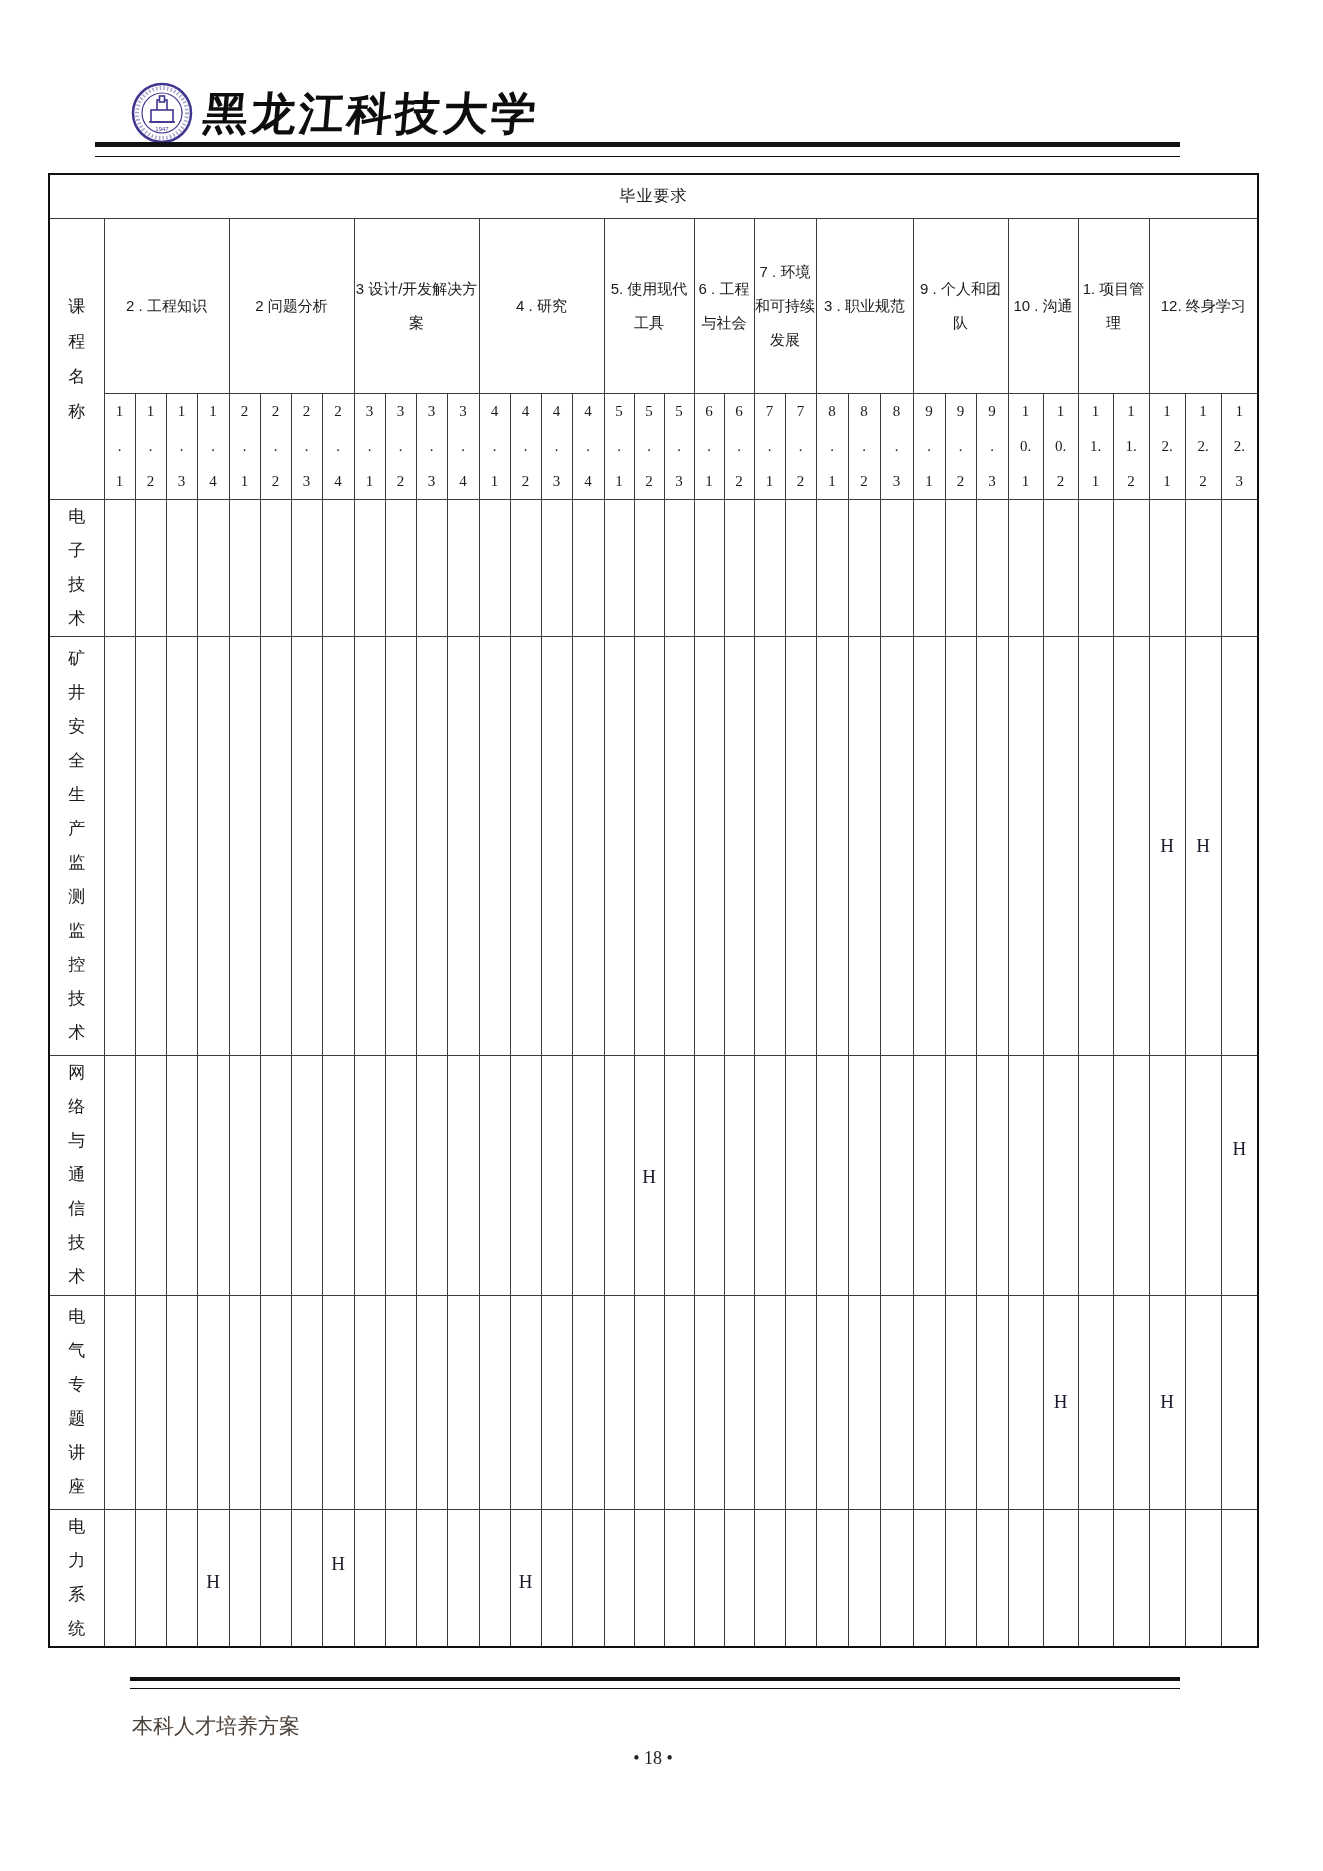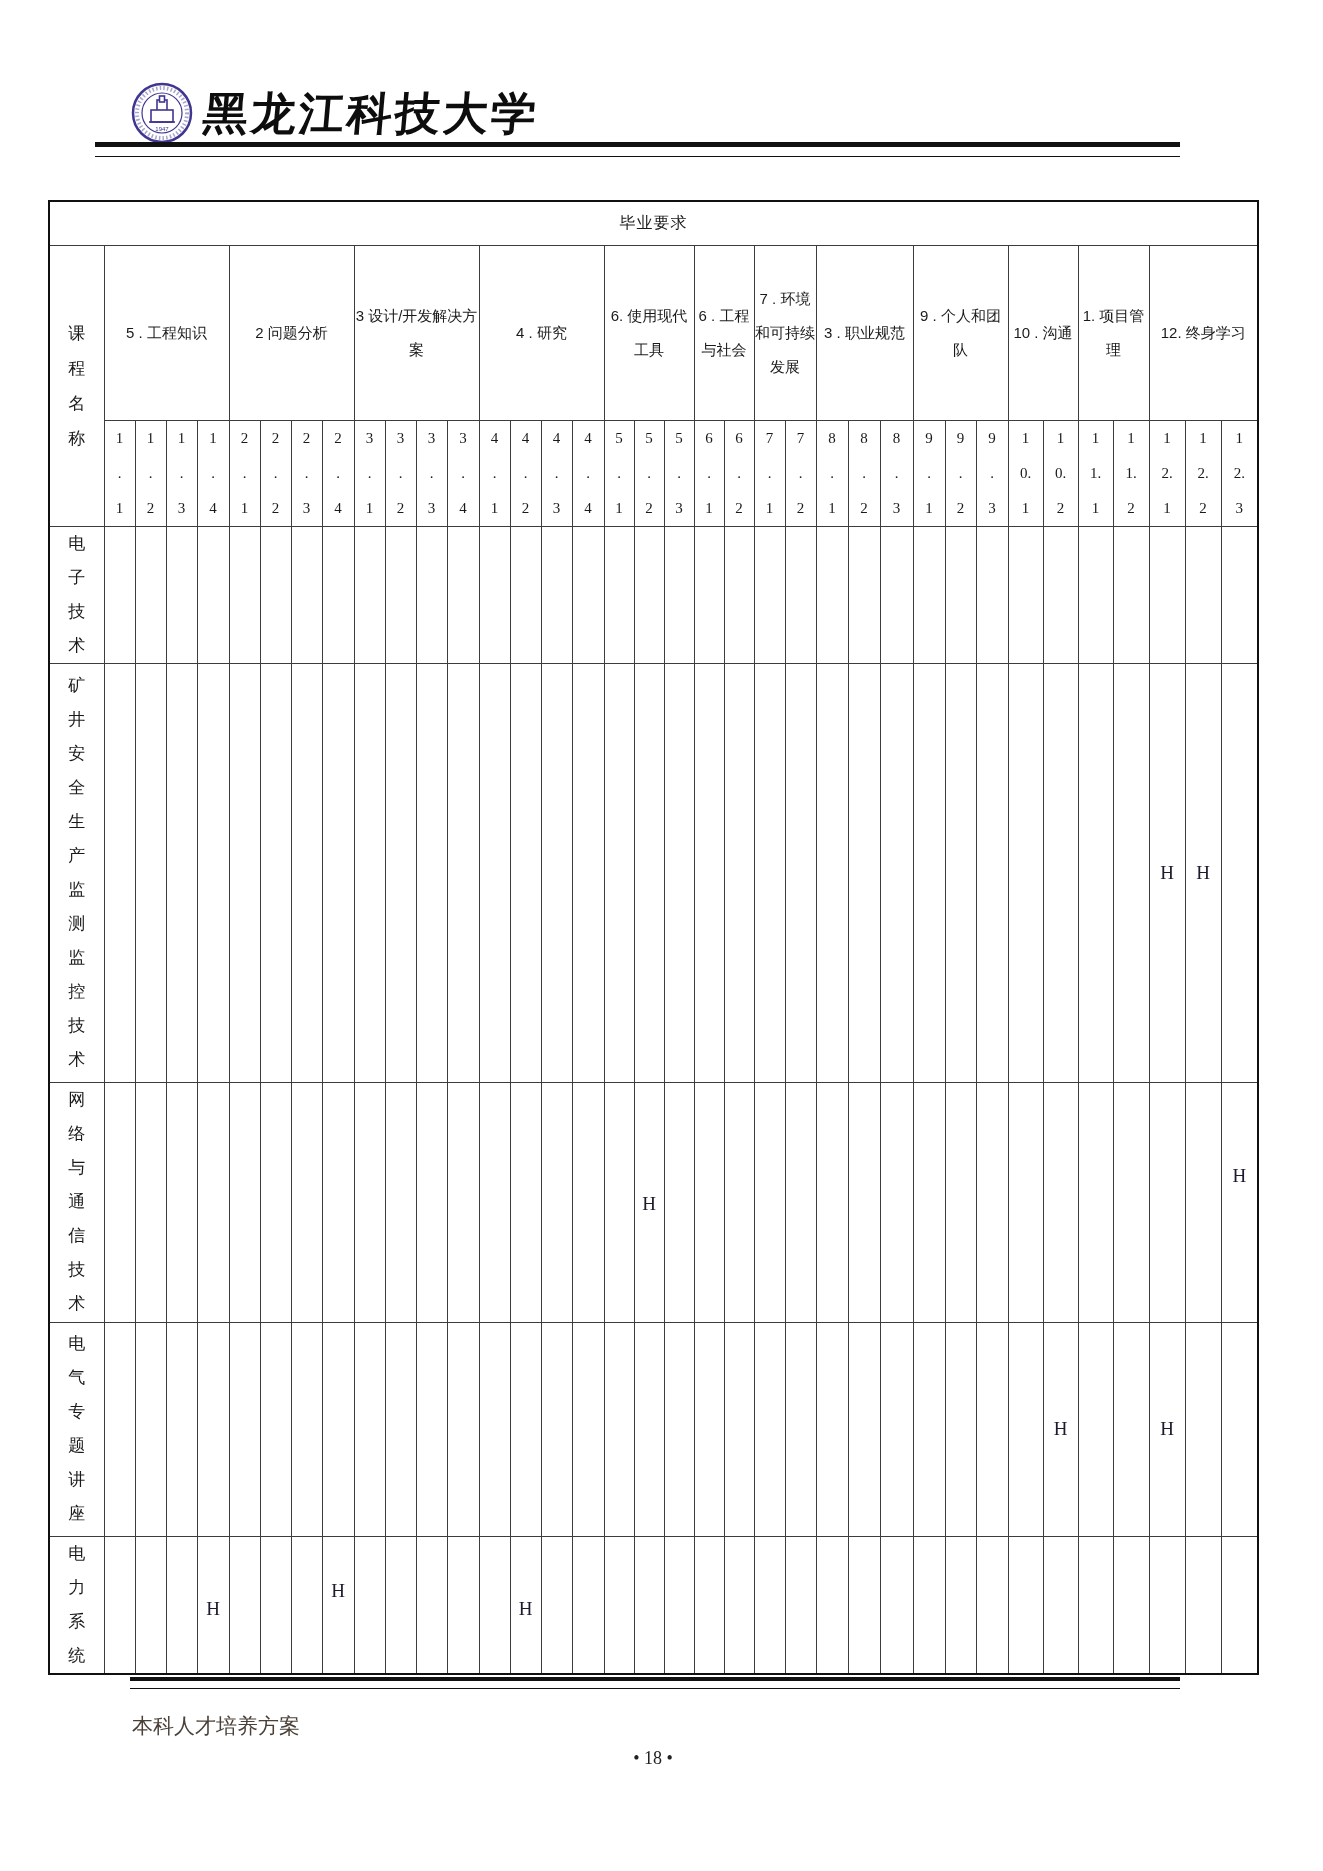--- a/index.html
+++ b/index.html
@@ -11,21 +11,21 @@
   .logo{position:absolute;left:131px;top:82px;width:62px;height:62px;}
   .uni-name{
     position:absolute;left:203px;top:84px;font-family:"DejaVu Serif",serif;
     font-weight:bold;font-size:45px;letter-spacing:3px;color:#0d0d0d;
     transform:skewX(-5deg);white-space:nowrap;
   }
   .header-rule{position:absolute;left:95px;top:142px;width:1085px;height:9px;
     border-top:5px solid #111;border-bottom:1px solid #111;}
   
   table.req{
-    position:absolute;left:48px;top:200px;width:1209px;
+    position:absolute;left:48px;top:173px;width:1209px;
     border-collapse:collapse;table-layout:fixed;
     border:2px solid #101010;
   }
   table.req th,table.req td{
     border:1px solid #3c3c3c;padding:0;font-weight:normal;
     text-align:center;vertical-align:middle;color:#1a1a1a;overflow:hidden;
   }
   .title-cell{font-weight:bold;font-size:16px;letter-spacing:1px;}
   .course-hdr{font-weight:bold;font-size:17px;}
   .course-hdr .ch{line-height:35px;}
@@ -112,25 +112,25 @@
         <tr style="height: 44px;">
           <th class="title-cell" colspan="37">毕业要求</th>
         </tr>
         <tr style="height: 175px;">
           <th class="course-hdr" rowspan="2">
             <div class="ch">课</div>
             <div class="ch">程</div>
             <div class="ch">名</div>
             <div class="ch">称</div>
           </th>
-          <th class="group-cell" colspan="4">5 . 工程知识</th>
+          <th class="group-cell" colspan="4">2 . 工程知识</th>
           <th class="group-cell" colspan="4">2 问题分析</th>
           <th class="group-cell" colspan="4">3 设计/开发解决方案</th>
           <th class="group-cell" colspan="4">4 . 研究</th>
-          <th class="group-cell" colspan="3">6. 使用现代工具</th>
+          <th class="group-cell" colspan="3">5. 使用现代工具</th>
           <th class="group-cell" colspan="2">6 . 工程与社会</th>
           <th class="group-cell" colspan="2">7 . 环境和可持续发展</th>
           <th class="group-cell" colspan="3">3 . 职业规范</th>
           <th class="group-cell" colspan="3">9 . 个人和团队</th>
           <th class="group-cell" colspan="2">10 . 沟通</th>
           <th class="group-cell" colspan="2">1. 项目管理</th>
           <th class="group-cell" colspan="3">12. 终身学习</th>
         </tr>
         <tr style="height: 106px;">
           <th class="sub-cell">

